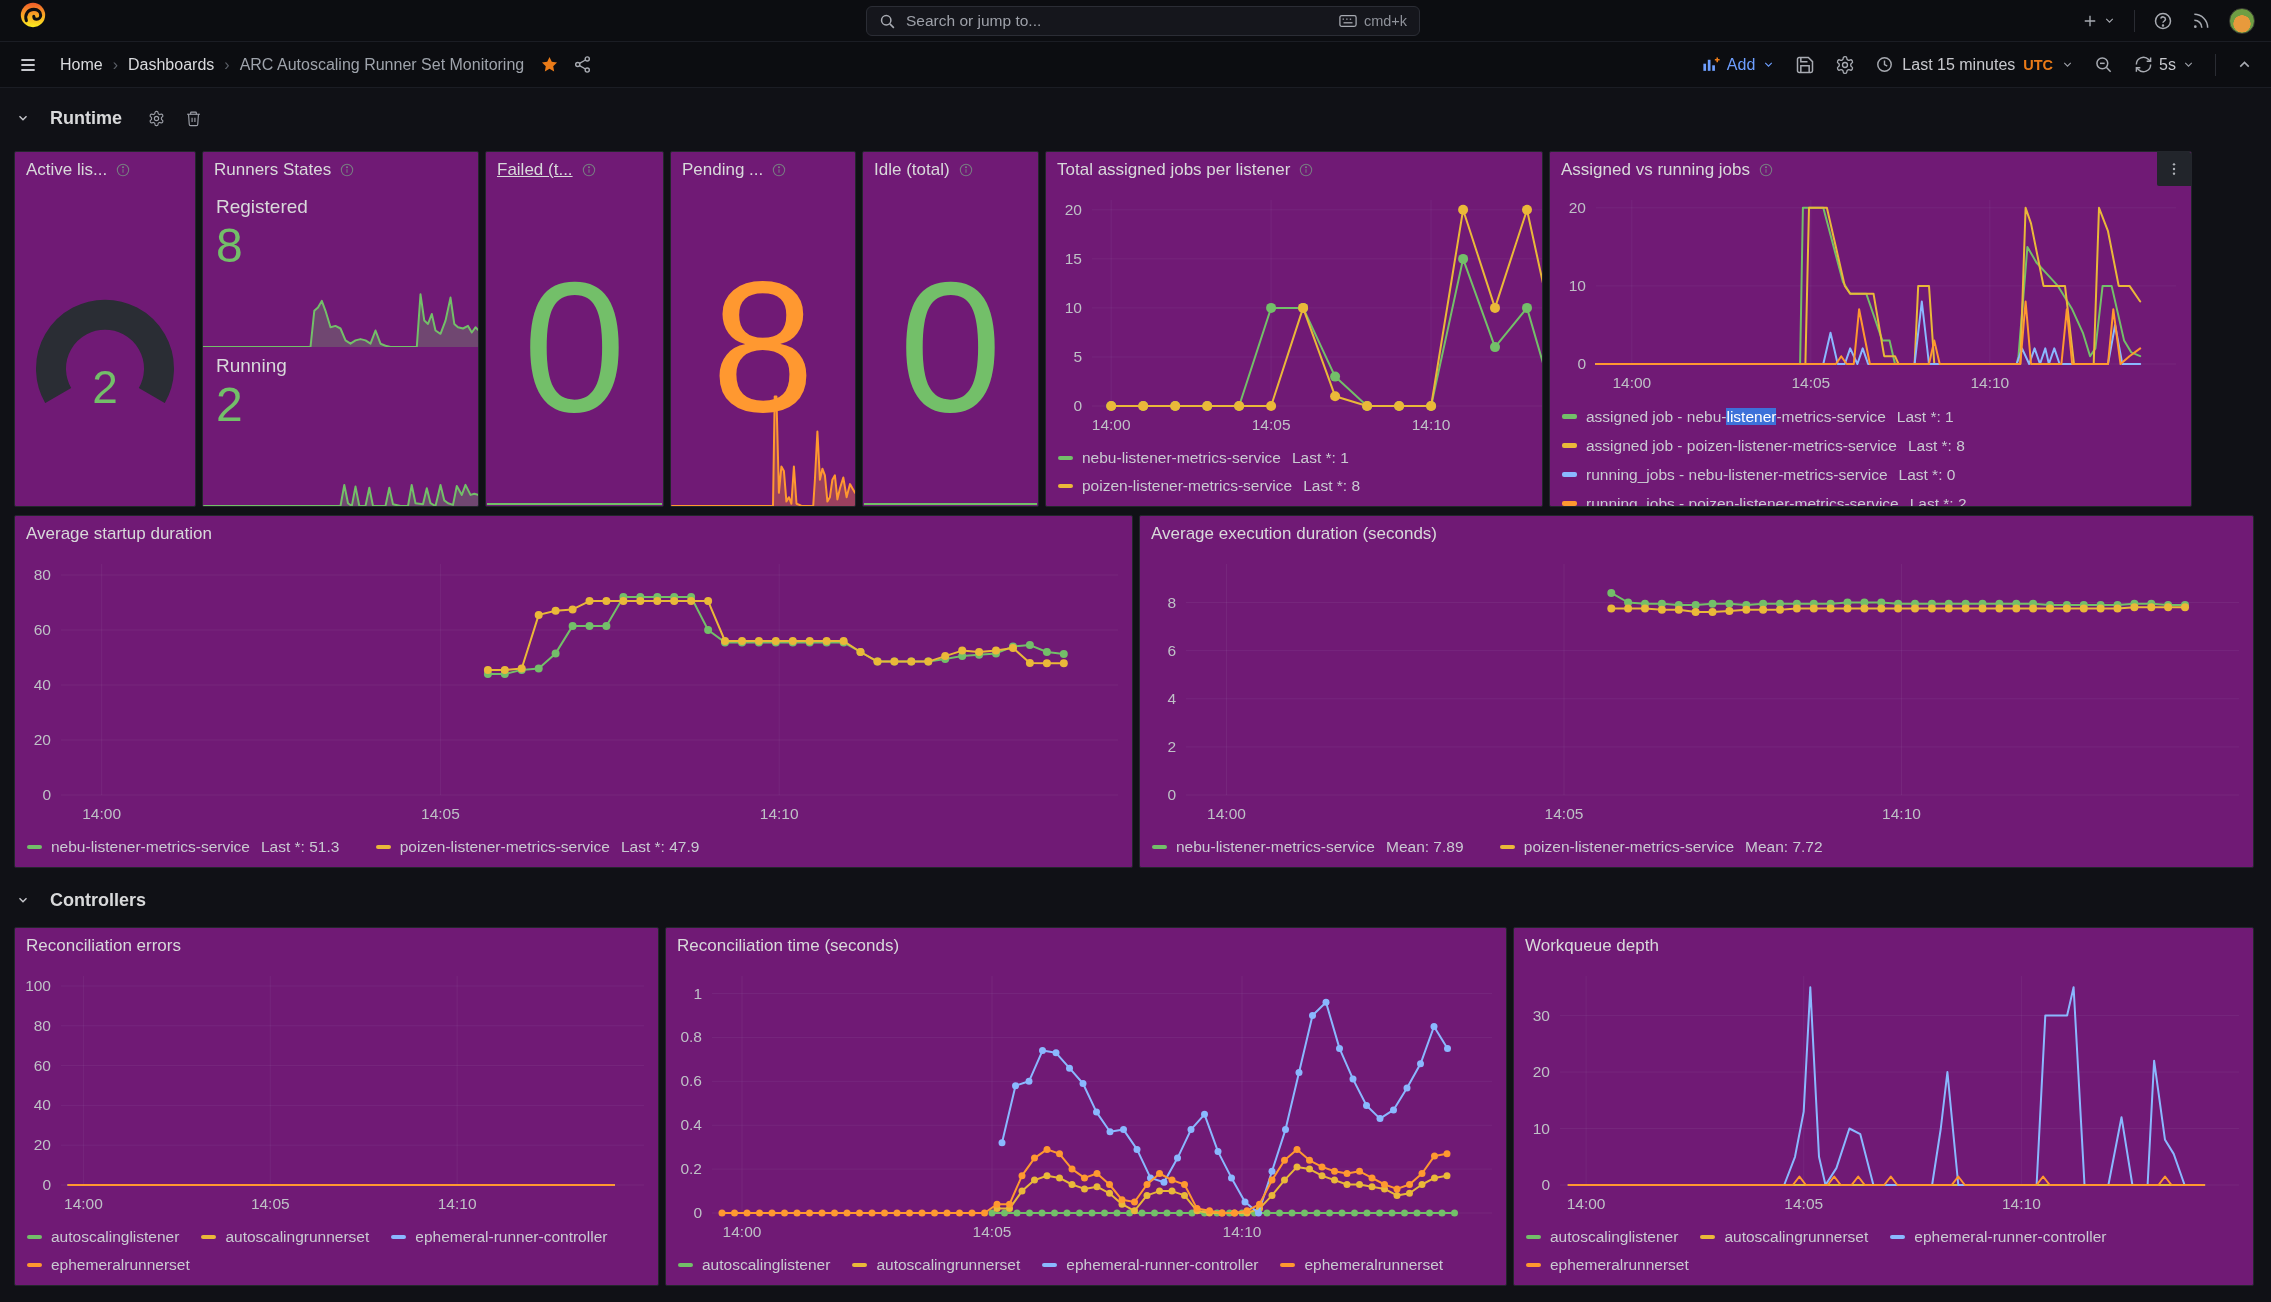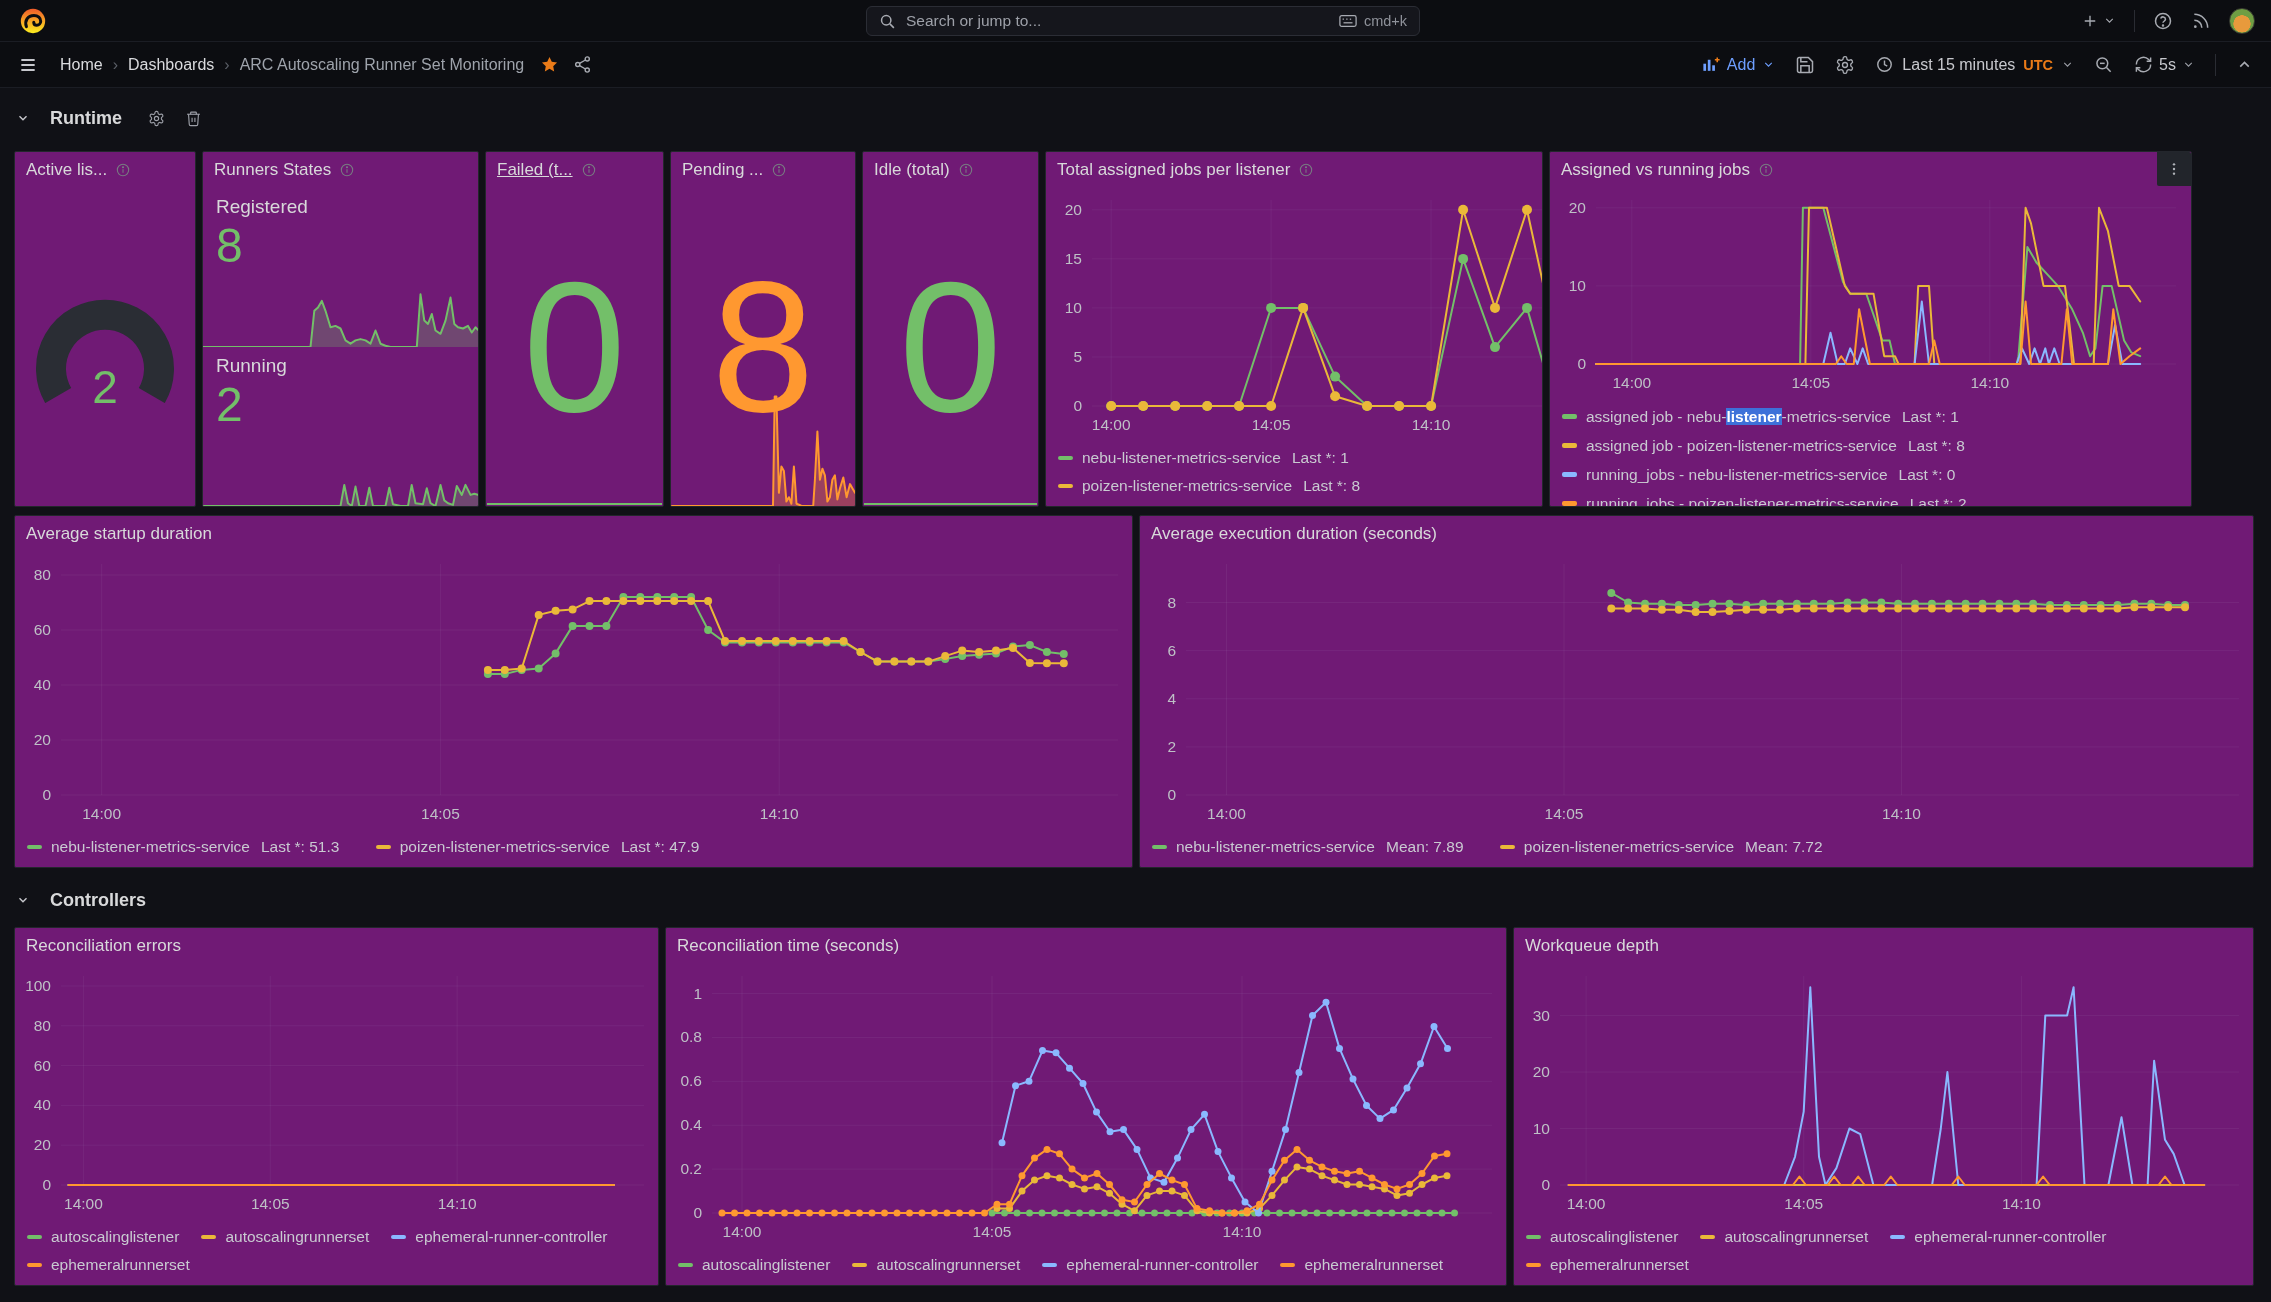--- a/index.html
+++ b/index.html
@@ -3,21 +3,21 @@
 <meta charset="utf-8">
 <style>
   * { margin:0; padding:0; box-sizing:border-box; }
   html,body { width:2271px; height:1302px; background:#101116; overflow:hidden;
     font-family:"Liberation Sans", sans-serif; color:#D8D9DA; }
   svg { display:block; }
   .icon { color:#A8ABB2; display:inline-flex; align-items:center; justify-content:center; }
 
   
   .topbar { height:42px; background:#0C0D11; border-bottom:1px solid #1B1D24;
-    display:flex; align-items:center; padding:0 16px; position:relative; }
+    display:flex; padding:0 16px; position:relative; }
   .logo { width:30px; height:30px; margin-left:2px; }
   .search-box { position:absolute; left:866px; width:554px; height:30px; top:6px;
     background:#15161C; border:1px solid #2B2D35; border-radius:6px;
     display:flex; align-items:center; padding:0 12px; gap:10px; color:#9DA0A8; font-size:15.5px; }
   .search-box .grow { flex:1; }
   .shortcut { display:flex; align-items:center; gap:7px; color:#8E9199; font-size:14.5px; }
   .topbar-right { margin-left:auto; display:flex; align-items:center; gap:18px; }
   .tb-divider { width:1px; height:22px; background:#2A2C33; }
   .avatar { width:26px; height:26px; border-radius:50%;
     background:radial-gradient(circle at 50% 62%, #E89A3C 0 44%, #6F9E43 46% 100%);
@@ -83,21 +83,21 @@
 
   
   .chart { width:100%; }
   .tick { fill:#BEC0C6; font-size:15.5px; }
   .legend { padding:4px 12px 6px; font-size:15.5px; color:#C9CAD1; }
   .legend .lrow { display:flex; align-items:center; height:28px; }
   .legend.inline .lrow { display:inline-flex; margin-right:10px; }
   .li { display:inline-flex; align-items:center; gap:9px; margin-right:22px; cursor:pointer; white-space:nowrap; }
   .sw { width:15px; height:4.5px; border-radius:2px; flex:0 0 15px; }
   .lv { margin-left:2px; }
-  .hl { background:#3D71D9; color:#FFFFFF;font-weight:bold; }
+  .hl { background:#3D71D9; color:#FFFFFF; }
   .leg-assign { height:108px; overflow:hidden; }
   .leg-assign .lrow { height:29px; }
 </style>
 </head>
 <body>
 
 <header class="topbar">
   <span class="icon logo">
     <svg width="30" height="30" viewBox="0 0 32 32">
       <defs>

